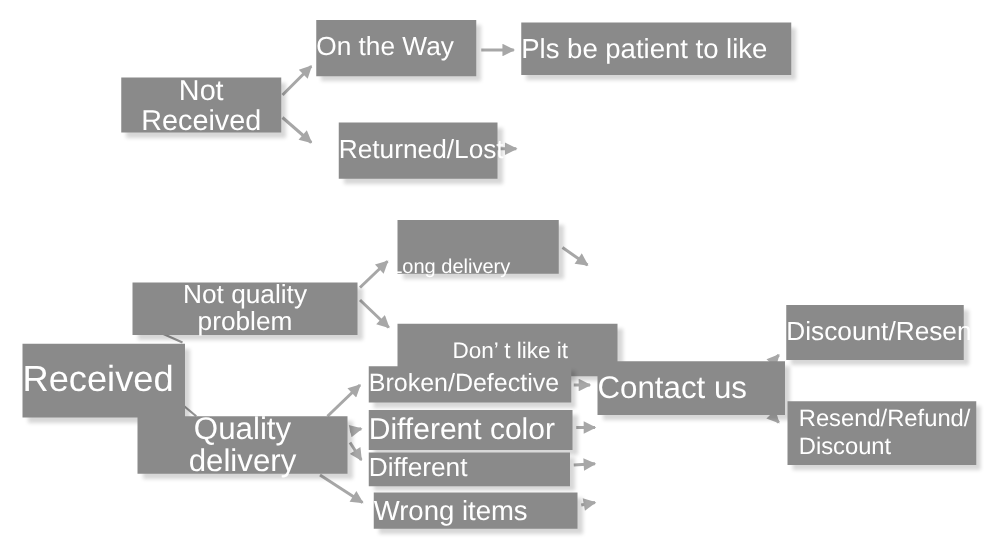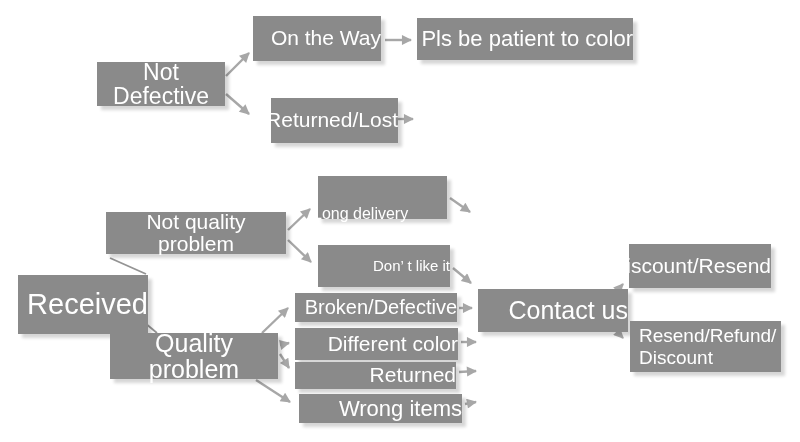--- a/index.html
+++ b/index.html
@@ -9,37 +9,37 @@
     background:#ffffff;
     overflow:hidden;
     font-family:"Liberation Sans","DejaVu Sans",sans-serif;
   }
   svg.edges{position:absolute;left:0;top:0;z-index:1;}
   .edge{stroke:#a7a7a7;stroke-width:2.4;fill:none;}
   .edge-thin{stroke:#949494;stroke-width:1.8;fill:none;}
   .node{
     position:absolute;z-index:2;
     background:#8a8a8a;color:#ffffff;
-    display:flex;align-items:center;justify-content:flex-end;
+    display:flex;align-items:center;justify-content:flex-start;
     text-align:center;line-height:1.05;
     box-shadow:4px 4px 3px rgba(0,0,0,0.16);
   }
   .n-not-received{left:97px;top:62px;width:128px;height:44px;font-size:23px;}
   .n-on-the-way{left:253px;top:16px;width:128px;height:45px;font-size:21px;}
   .n-pls{left:417px;top:18px;width:216px;height:42px;font-size:22px;}
   .n-returned-lost{left:251px;top:98px;width:127px;height:45px;font-size:21px;margin-left:20px;}
   .n-resend-refund{left:418px;top:96px;width:199px;height:44px;font-size:25px;font-weight:700;letter-spacing:.5px;}
   .n-received{left:18px;top:275px;width:130px;height:59px;font-size:29px;}
-  .n-nqp{left:106px;top:212px;width:180px;height:42px;font-size:21px;}
+  .n-nqp{left:106px;top:226px;width:180px;height:42px;font-size:21px;}
   .n-long{left:318px;top:176px;width:129px;height:43px;font-size:16px;}
   .n-long .lbl{position:absolute;left:-5px;bottom:-4px;white-space:nowrap;}
-  .n-dont{left:318px;top:245px;width:132px;height:42px;font-size:15px;}
+  .n-dont{left:318px;top:259px;width:132px;height:42px;font-size:18px;padding-left:44px;}
   .n-qp{left:110px;top:333px;width:168px;height:46px;font-size:25px;}
   .n-broken{left:295px;top:293px;width:162px;height:29px;font-size:20px;}
-  .n-diff{left:295px;top:328px;width:163px;height:32px;font-size:21px;}
+  .n-diff{left:295px;top:328px;width:163px;height:32px;font-size:24px;}
   .n-short{left:295px;top:362px;width:161px;height:27px;font-size:21px;}
   .n-wrong{left:299px;top:394px;width:163px;height:29px;font-size:22px;}
   .n-contact{left:478px;top:289px;width:150px;height:43px;font-size:25px;}
   .n-disc{left:629px;top:244px;width:142px;height:44px;font-size:21px;}
   .n-rrd{left:630px;top:321px;width:151px;height:51px;font-size:19px;justify-content:flex-start;text-align:left;padding-left:9px;box-sizing:border-box;}
   .n-rrd .lbl{white-space:pre-line;line-height:1.15;}
 </style>
 </head>
 <body>
 
@@ -67,54 +67,54 @@
     <line class="edge" x1="256" y1="380" x2="290" y2="402" marker-end="url(#ah)"></line>
     <line class="edge" x1="459" y1="308" x2="472" y2="308" marker-end="url(#ah)"></line>
     <line class="edge" x1="461" y1="342" x2="476" y2="342" marker-end="url(#ah)"></line>
     <line class="edge" x1="459" y1="372" x2="476" y2="371" marker-end="url(#ah)"></line>
     <line class="edge" x1="465" y1="404" x2="476" y2="402" marker-end="url(#ah)"></line>
     <line class="edge" x1="606" y1="303" x2="623" y2="284" marker-end="url(#ah)"></line>
     <line class="edge" x1="604" y1="318" x2="623" y2="338" marker-end="url(#ah)"></line>
   </svg>
 
   <div class="node n-not-received">
-    <span class="lbl">Not Defective</span>
+    <span class="lbl">Not Received</span>
   </div>
   <div class="node n-on-the-way">
     <span class="lbl">On the Way</span>
   </div>
   <div class="node n-pls">
-    <span class="lbl">Pls be patient to color</span>
+    <span class="lbl">Pls be patient to like</span>
   </div>
   <div class="node n-returned-lost">
     <span class="lbl">Returned/Lost</span>
   </div>
   <div class="node n-received">
     <span class="lbl">Received</span>
   </div>
   <div class="node n-nqp">
     <span class="lbl">Not quality problem</span>
   </div>
   <div class="node n-long">
     <span class="lbl">Long delivery</span>
   </div>
   <div class="node n-dont">
     <span class="lbl">Don’ t like it</span>
   </div>
   <div class="node n-qp">
-    <span class="lbl">Quality problem</span>
+    <span class="lbl">Quality delivery</span>
   </div>
   <div class="node n-broken">
     <span class="lbl">Broken/Defective</span>
   </div>
   <div class="node n-diff">
     <span class="lbl">Different color</span>
   </div>
   <div class="node n-short">
-    <span class="lbl">Returned</span>
+    <span class="lbl">Different</span>
   </div>
   <div class="node n-wrong">
     <span class="lbl">Wrong items</span>
   </div>
   <div class="node n-contact">
     <span class="lbl">Contact us</span>
   </div>
   <div class="node n-disc">
     <span class="lbl">Discount/Resend</span>
   </div>

